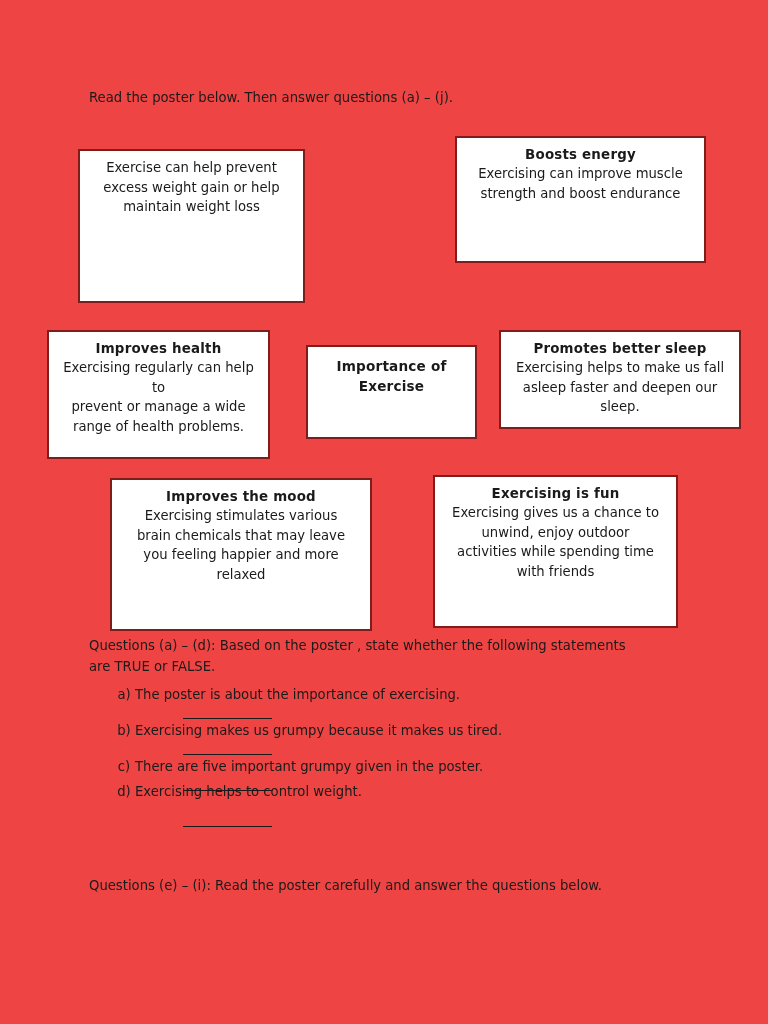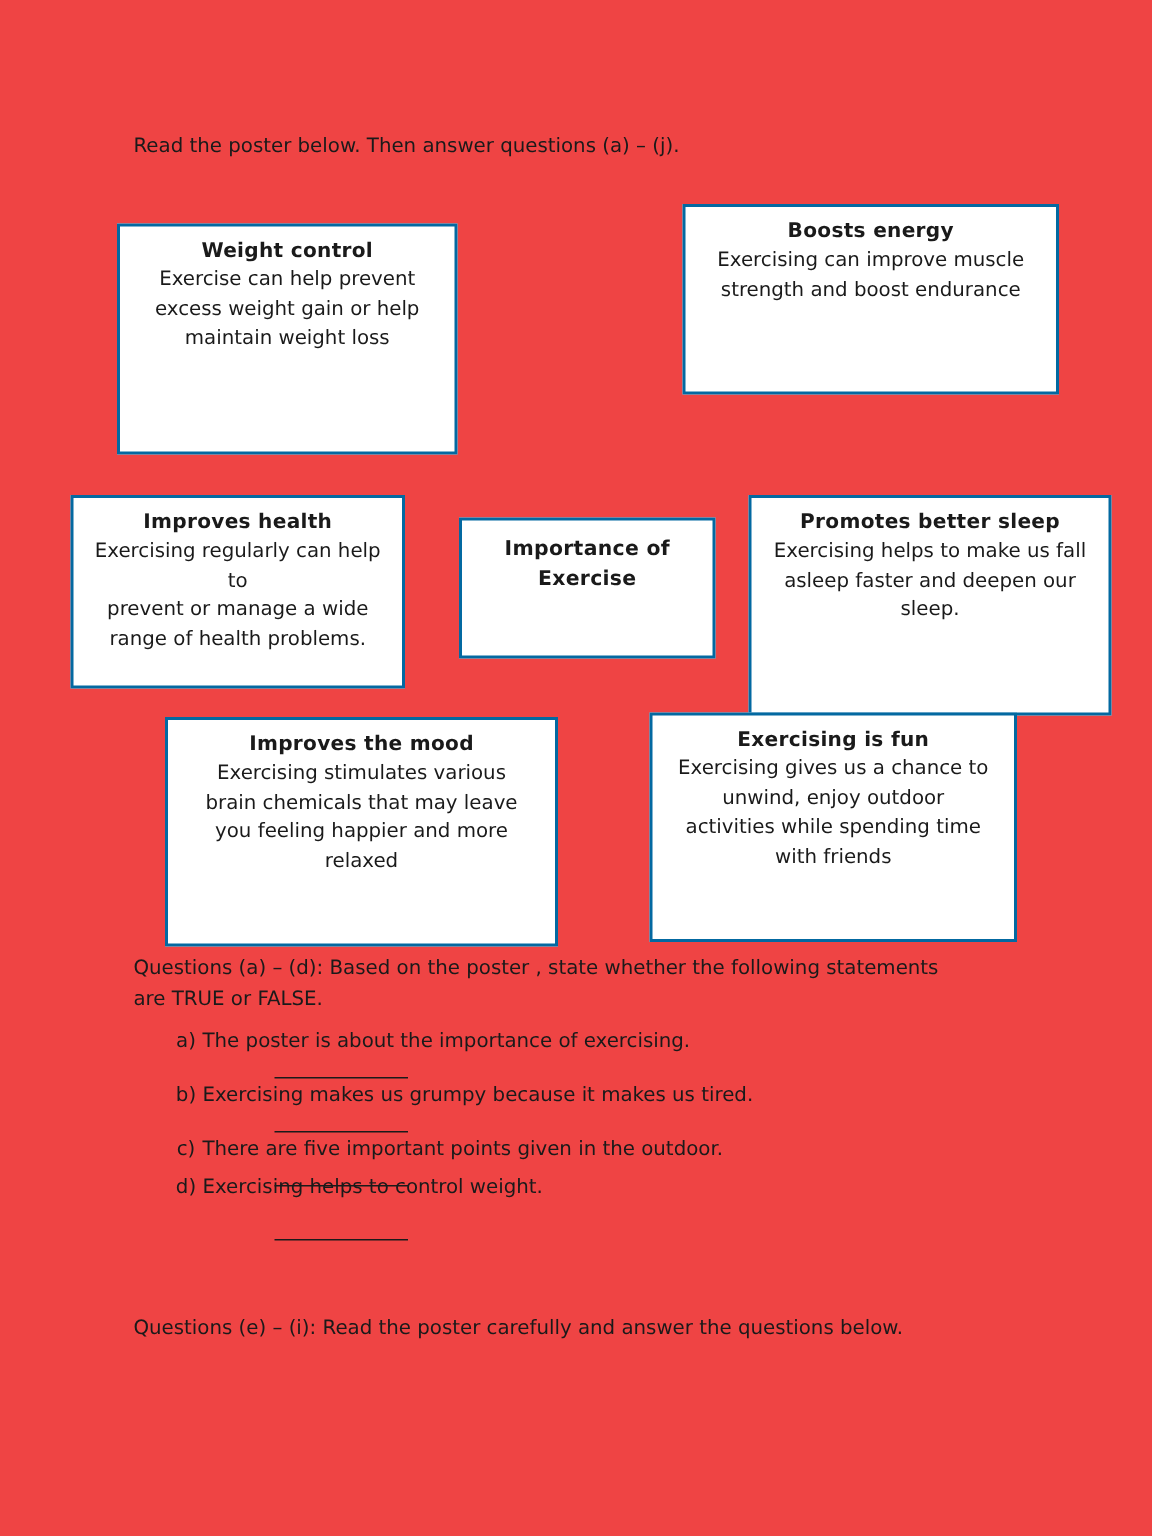--- a/index.html
+++ b/index.html
@@ -28,21 +28,21 @@
     left: 89px;
     top: 89px;
     font-size: 13.2px;
     line-height: 18px;
     white-space: nowrap;
   }
 
   
   .box {
     position: absolute;
-    border: 2px solid #0369a1;
+    border: 2px solid #7f1d1d;
     background: #ffffff;
     box-sizing: border-box;
     text-align: center;
     padding-top: 7px;
   }
   .box-title {
     font-weight: bold;
     font-size: 13.4px;
     line-height: 19px;
     letter-spacing: 0.2px;
@@ -53,21 +53,21 @@
     line-height: 19.5px;
     display: block;
     padding: 0 6px;
   }
   .box-body .ln { display: block; }
 
   #box-weight      { left: 78px;  top: 149px; width: 227px; height: 154px; }
   #box-energy      { left: 455px; top: 136px; width: 251px; height: 127px; }
   #box-health      { left: 47px;  top: 330px; width: 223px; height: 129px; }
   #box-center      { left: 306px; top: 345px; width: 171px; height: 94px; padding-top: 9px; }
-  #box-sleep       { left: 499px; top: 330px; width: 242px; height: 147px; }
+  #box-sleep       { left: 499px; top: 330px; width: 242px; height: 99px; }
   #box-mood        { left: 110px; top: 478px; width: 262px; height: 153px; }
   #box-fun         { left: 433px; top: 475px; width: 245px; height: 153px; }
 
   #box-center .box-title { font-size: 13.6px; line-height: 20px; }
 
   
   .q-intro {
     position: absolute;
     left: 89px;
     top: 635px;
@@ -114,21 +114,20 @@
   }
 </style>
 </head>
 <body>
 
 <div class="page">
 
   <div class="intro">Read the poster below. Then answer questions (a) – (j).</div>
 
   <div class="box" id="box-weight">
-    <span class="box-title">Weight control</span>
     <span class="box-body">
       <span class="ln">Exercise can help prevent</span>
       <span class="ln">excess weight gain or help</span>
       <span class="ln">maintain  weight loss</span>
     </span>
   </div>
 
   <div class="box" id="box-energy">
     <span class="box-title">Boosts energy</span>
     <span class="box-body">
@@ -189,21 +188,21 @@
     <span class="q-letter">a)</span><span>The poster is about the importance of exercising.</span>
   </div>
   <div class="blank" id="blank-a"></div>
 
   <div class="q-item" id="q-b">
     <span class="q-letter">b)</span><span>Exercising makes us grumpy because it makes us tired.</span>
   </div>
   <div class="blank" id="blank-b"></div>
 
   <div class="q-item" id="q-c">
-    <span class="q-letter">c)</span><span>There are five important points given in the outdoor.</span>
+    <span class="q-letter">c)</span><span>There are five important grumpy given in the poster.</span>
   </div>
   <div class="blank" id="blank-c"></div>
 
   <div class="q-item" id="q-d">
     <span class="q-letter">d)</span><span>Exercising helps to control weight.</span>
   </div>
   <div class="blank" id="blank-d"></div>
 
   <div class="q-outro">Questions (e) – (i):  Read the poster carefully and answer the questions below.</div>
 

